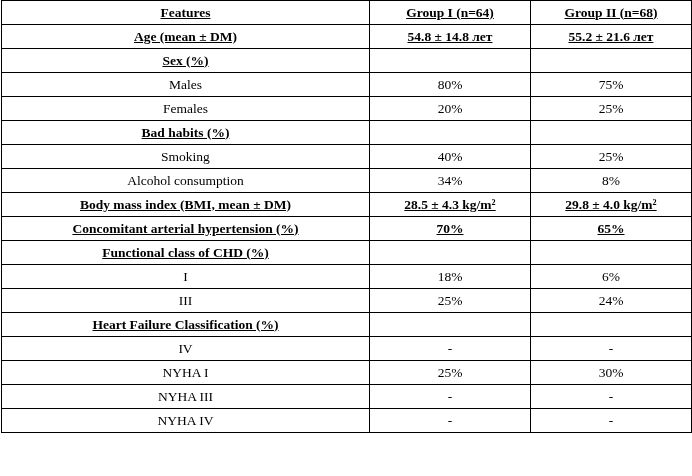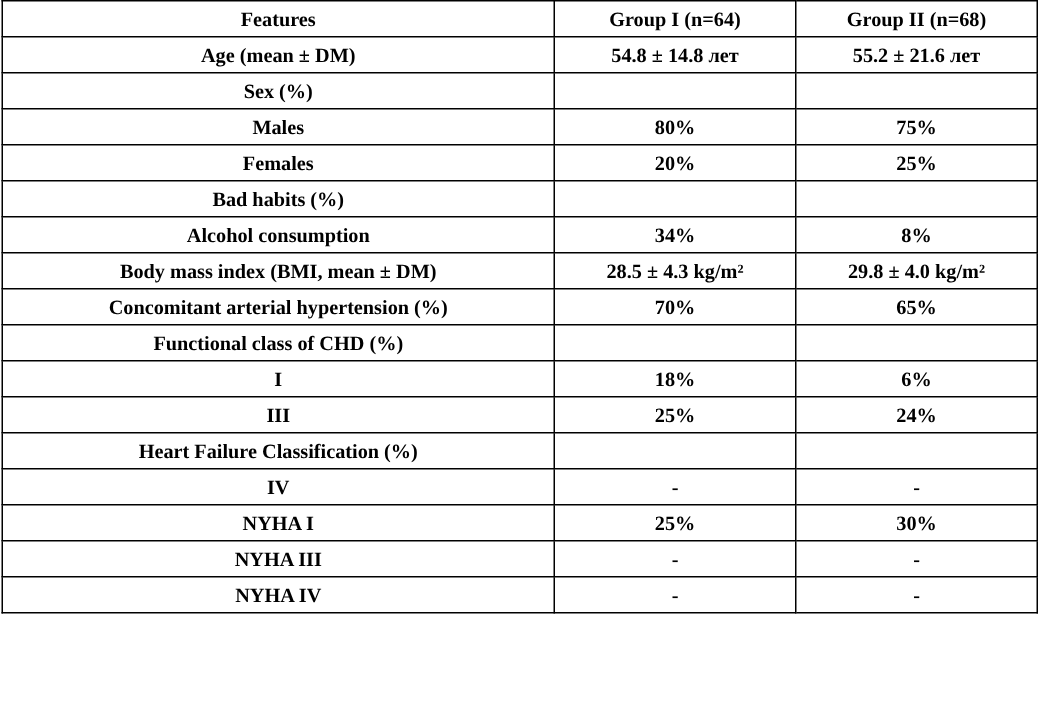--- a/index.html
+++ b/index.html
@@ -35,23 +35,24 @@
     padding: 0 2px;
     font-size: 13.5px;
     line-height: 14px;
     text-align: center;
     vertical-align: middle;
     overflow: hidden;
     white-space: nowrap;
   }
   td.bold {
     font-weight: bold;
+    text-decoration: underline;
   }
   td.normal {
-    font-weight: bold;
+    font-weight: normal;
   }
 </style>
 </head>
 <body>
 
 <div class="table-wrap">
   <table class="data-table">
     <colgroup>
       <col class="c0">
       <col class="c1">
@@ -80,20 +81,25 @@
         </tr>
         <tr>
           <td class="normal">Females</td>
           <td class="normal">20%</td>
           <td class="normal">25%</td>
         </tr>
         <tr>
           <td class="bold">Bad habits (%)</td>
           <td class="bold"></td>
           <td class="bold"></td>
+        </tr>
+        <tr>
+          <td class="normal">Smoking</td>
+          <td class="normal">40%</td>
+          <td class="normal">25%</td>
         </tr>
         <tr>
           <td class="normal">Alcohol consumption</td>
           <td class="normal">34%</td>
           <td class="normal">8%</td>
         </tr>
         <tr>
           <td class="bold">Body mass index (BMI, mean ± DM)</td>
           <td class="bold">28.5 ± 4.3 kg/m²</td>
           <td class="bold">29.8 ± 4.0 kg/m²</td>

